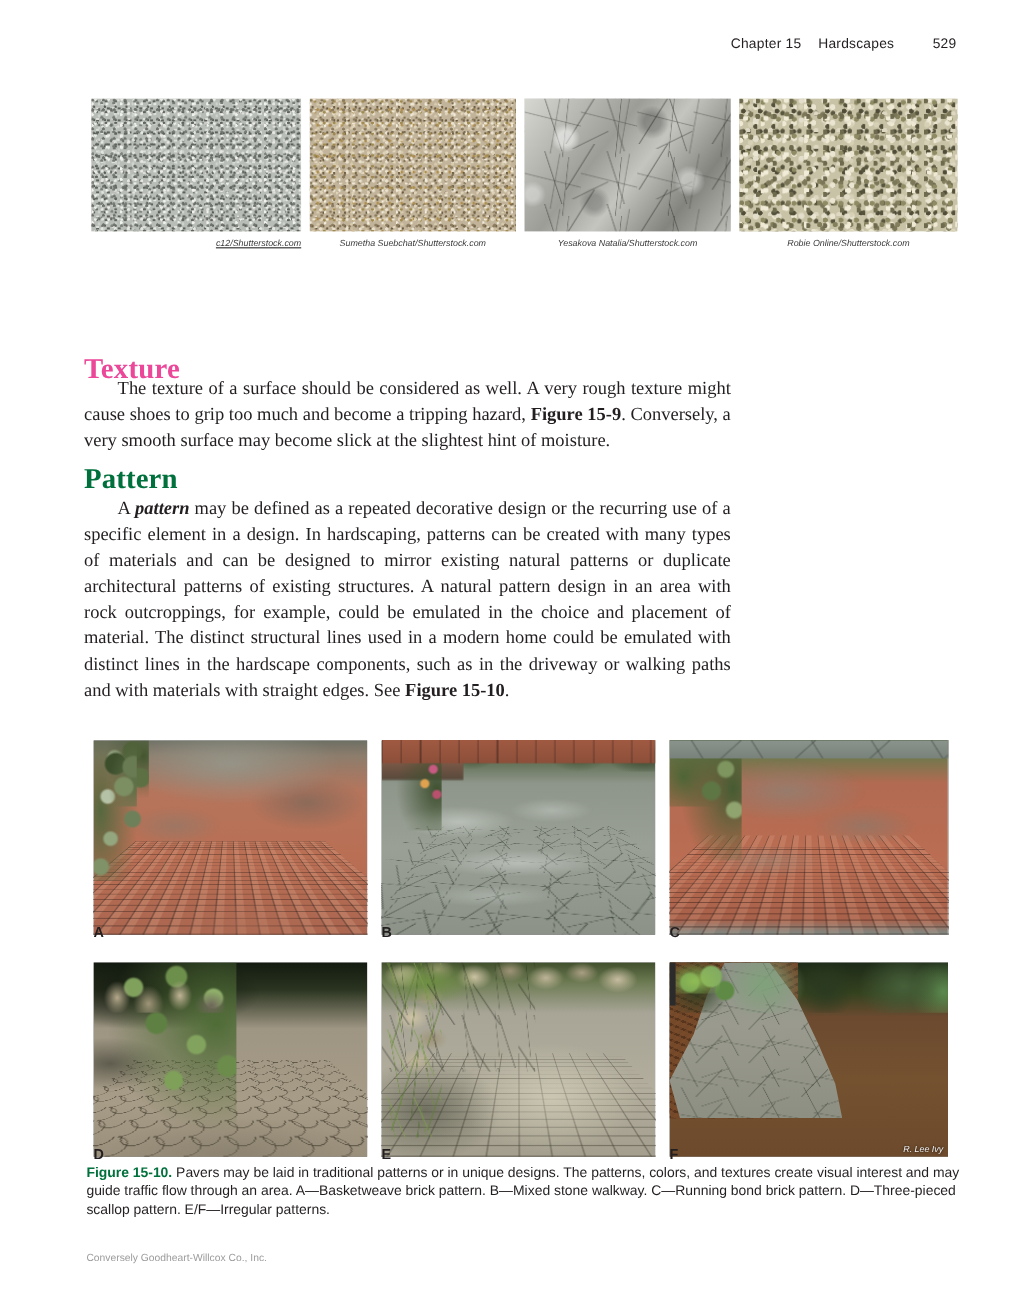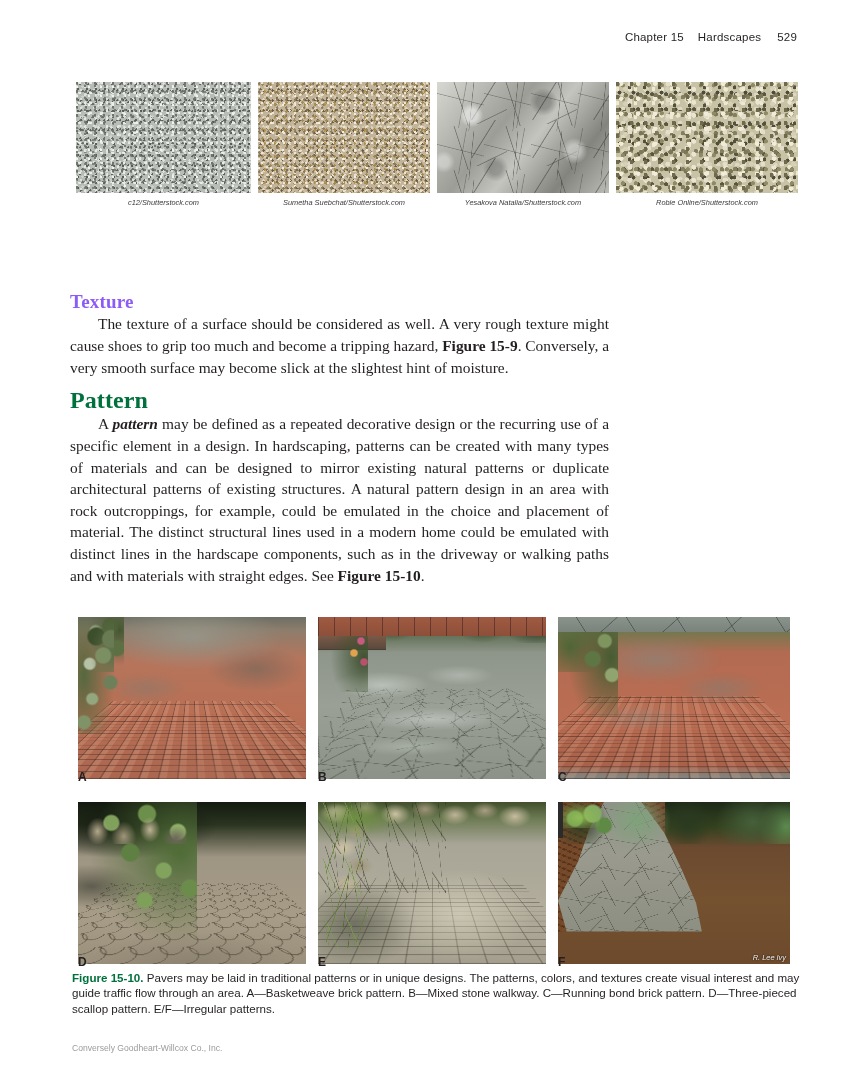--- a/index.html
+++ b/index.html
@@ -29,21 +29,21 @@
     position: absolute;
     top: 31px;
     right: 52px;
     font-family: "Liberation Sans", sans-serif;
     font-size: 11.5px;
     color: #231f20;
     letter-spacing: 0.2px;
     white-space: nowrap;
   }
   .runhead .chap { margin-right: 14px; }
-  .runhead .ttl  { margin-right: 16px; }
+  .runhead .ttl  { margin-right: 32px; }
   .runhead .pg   { font-weight: 400; }
 
   
   .tex-strip {
     position: absolute;
     left: 76px;
     top: 82px;
     width: 722px;
     height: 111px;
   }
@@ -163,21 +163,21 @@
   
   .tex-credit {
     position: absolute;
     top: 198px;
     font-family: "Liberation Sans", sans-serif;
     font-style: italic;
     font-size: 7.4px;
     color: #3a3a3a;
     white-space: nowrap;
   }
-  .cr-a { left: 76px;  width: 175px; text-align: center; }
+  .cr-a { left: 76px;  width: 175px; text-align: right; text-decoration: underline; }
   .cr-b { left: 258px; width: 172px; text-align: center; }
   .cr-c { left: 437px; width: 172px; text-align: center; }
   .cr-d { left: 616px; width: 182px; text-align: center; }
 
   
   .fig-caption {
     position: absolute;
     font-family: "Liberation Sans", sans-serif;
     font-size: 11.6px;
     line-height: 15.4px;
@@ -187,23 +187,23 @@
     font-weight: bold;
     color: #00703c;
   }
   #caption-15-9 { left: 72px; top: 216px; width: 728px; }
   #caption-15-10 { left: 72px; top: 970px; width: 728px; }
 
   
   .h2 {
     position: absolute;
     font-family: "Liberation Serif", serif;
-    font-size: 19px;
+    font-size: 24px;
     font-weight: bold;
-    color: #8b5cf6;
+    color: #ec4899;
     letter-spacing: 0.2px;
   }
   .h1-green {
     position: absolute;
     font-family: "Liberation Serif", serif;
     font-size: 24px;
     font-weight: bold;
     color: #00703c;
     letter-spacing: 0.1px;
   }

